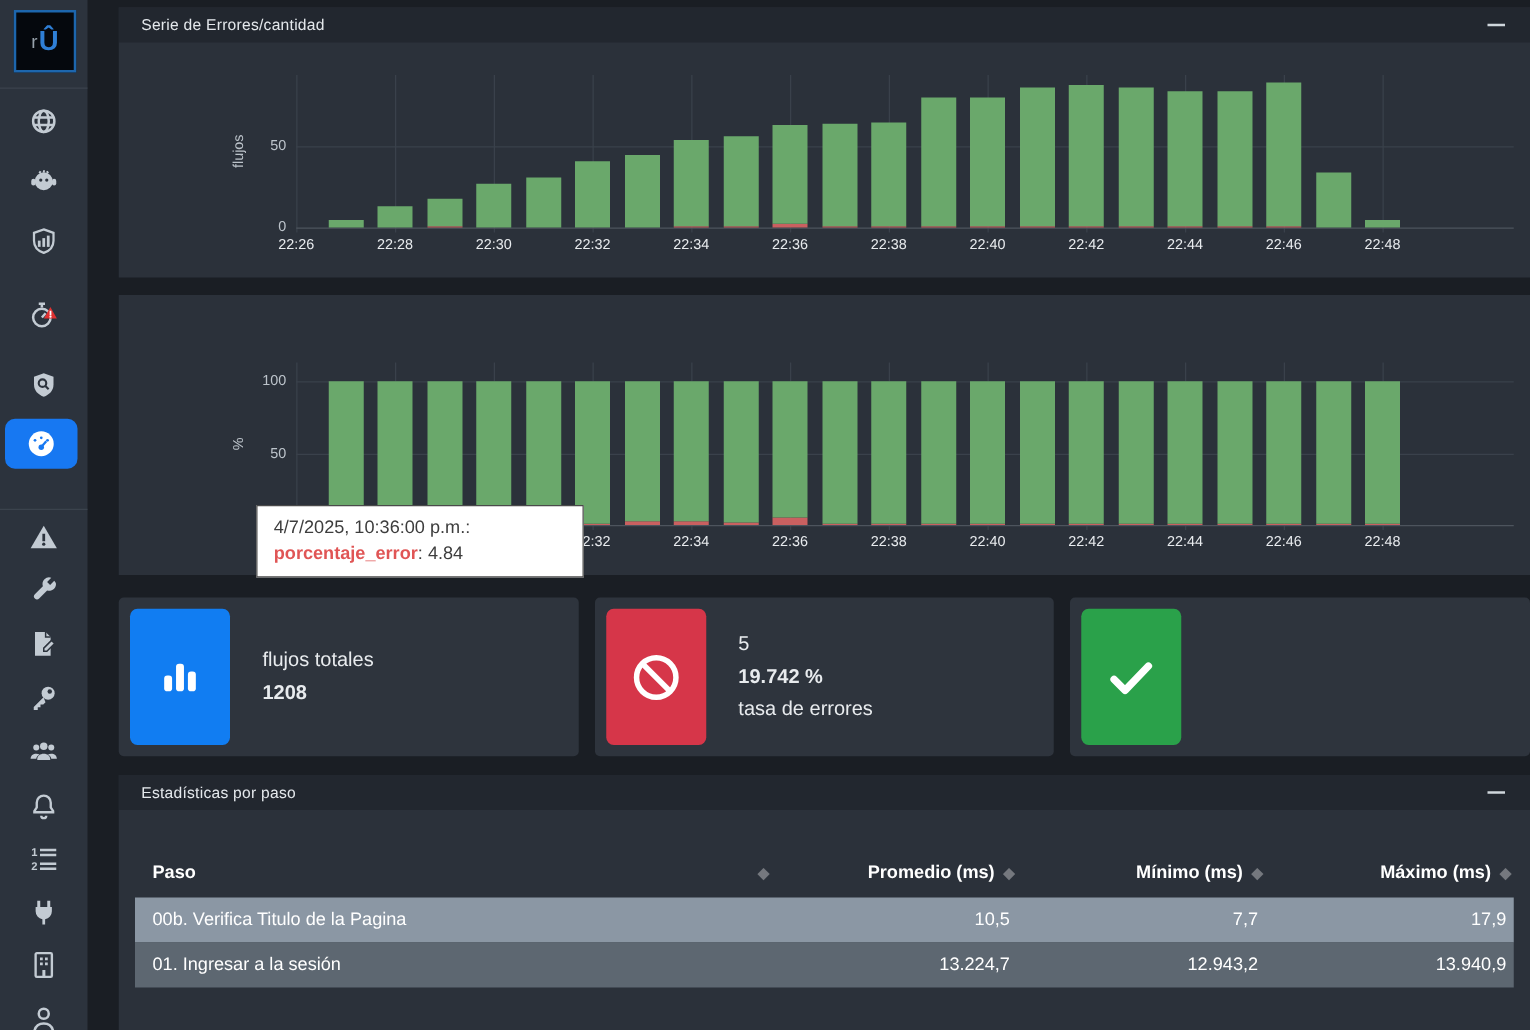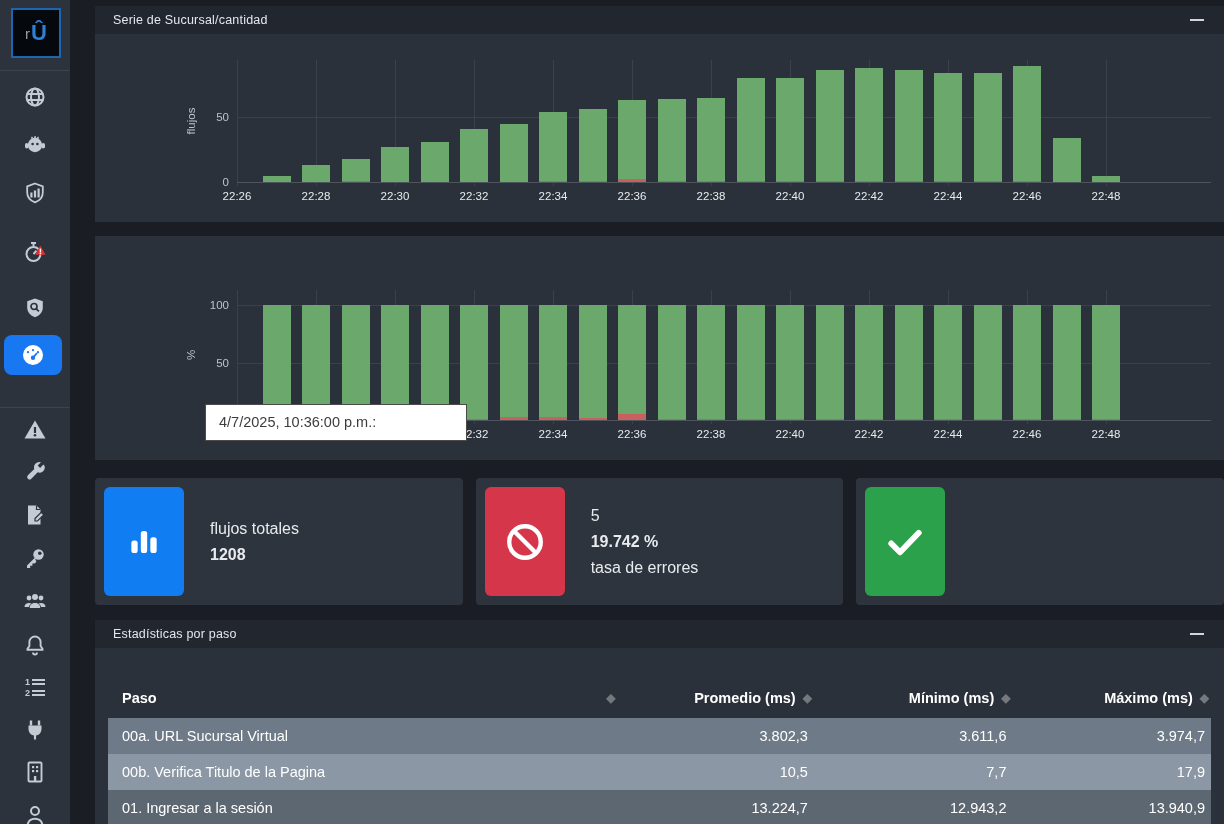--- a/index.html
+++ b/index.html
@@ -245,21 +245,21 @@
           </svg>
         </span>
       </div>
     </nav>
 </aside>
 
 <div class="main">
 
   <section class="panel" id="panel-cantidad">
     <div class="panel-header">
-      <span class="panel-title">Serie de Sucursal/cantidad</span>
+      <span class="panel-title">Serie de Errores/cantidad</span>
       <span class="minimize-btn">
           <i></i>
         </span>
     </div>
     <div class="chart" id="chart-cantidad">
         <span class="ytick" style="left: 134px; top: 148px;">0</span>
         <div class="hgrid" style="left: 142px; top: 83px; width: 974px;"></div>
         <span class="ytick" style="left: 134px; top: 83px;">50</span>
         <div class="vgrid" style="left: 142px; top: 26px; height: 126px;"></div>
         <span class="xtick" style="left: 142px; top: 156px;">22:26</span>
@@ -400,20 +400,21 @@
         <div class="bar-seg" style="left: 918px; width: 28px; top: 41px; height: 114.08px; background: rgb(106, 168, 107);"></div>
         <div class="bar-seg" style="left: 957.5px; width: 28px; top: 155.425px; height: 0.575px; background: rgb(201, 96, 96);"></div>
         <div class="bar-seg" style="left: 957.5px; width: 28px; top: 41px; height: 114.425px; background: rgb(106, 168, 107);"></div>
         <div class="bar-seg" style="left: 997px; width: 28px; top: 155.425px; height: 0.575px; background: rgb(201, 96, 96);"></div>
         <div class="bar-seg" style="left: 997px; width: 28px; top: 41px; height: 114.425px; background: rgb(106, 168, 107);"></div>
       </div>
   </section>
 
   <div class="tooltip">
     <div>4/7/2025, 10:36:00 p.m.:</div>
+    <div><span class="tt-error-label">porcentaje_error</span><span>: 4.84</span></div>
   </div>
 
   <div class="cards" id="cards-row">
       <div class="card">
         <div class="card-icon" style="background: rgb(17, 125, 242);">
           <svg width="38" height="38" viewBox="0 0 24 24" fill="#fff">
             <rect x="4" y="11" width="4" height="8" rx="1.6"></rect>
             <rect x="10" y="5" width="4" height="14" rx="1.6"></rect>
             <rect x="16" y="9" width="4" height="10" rx="1.6"></rect>
           </svg>
@@ -465,34 +466,20 @@
           <div class="col-num">
             <span>Mínimo (ms)</span>
             <span class="sort-icon">◆</span>
           </div>
           <div class="col-num">
             <span>Máximo (ms)</span>
             <span class="sort-icon">◆</span>
           </div>
         </div>
       <div id="table-body">
-          <div class="trow" style="background: rgb(110, 122, 135);">
-            <div class="col-paso">
-              <span>00a. URL Sucursal Virtual</span>
-            </div>
-            <div class="col-num">
-              <span>3.802,3</span>
-            </div>
-            <div class="col-num">
-              <span>3.611,6</span>
-            </div>
-            <div class="col-num">
-              <span>3.974,7</span>
-            </div>
-          </div>
           <div class="trow" style="background: rgb(139, 151, 164);">
             <div class="col-paso">
               <span>00b. Verifica Titulo de la Pagina</span>
             </div>
             <div class="col-num">
               <span>10,5</span>
             </div>
             <div class="col-num">
               <span>7,7</span>
             </div>

